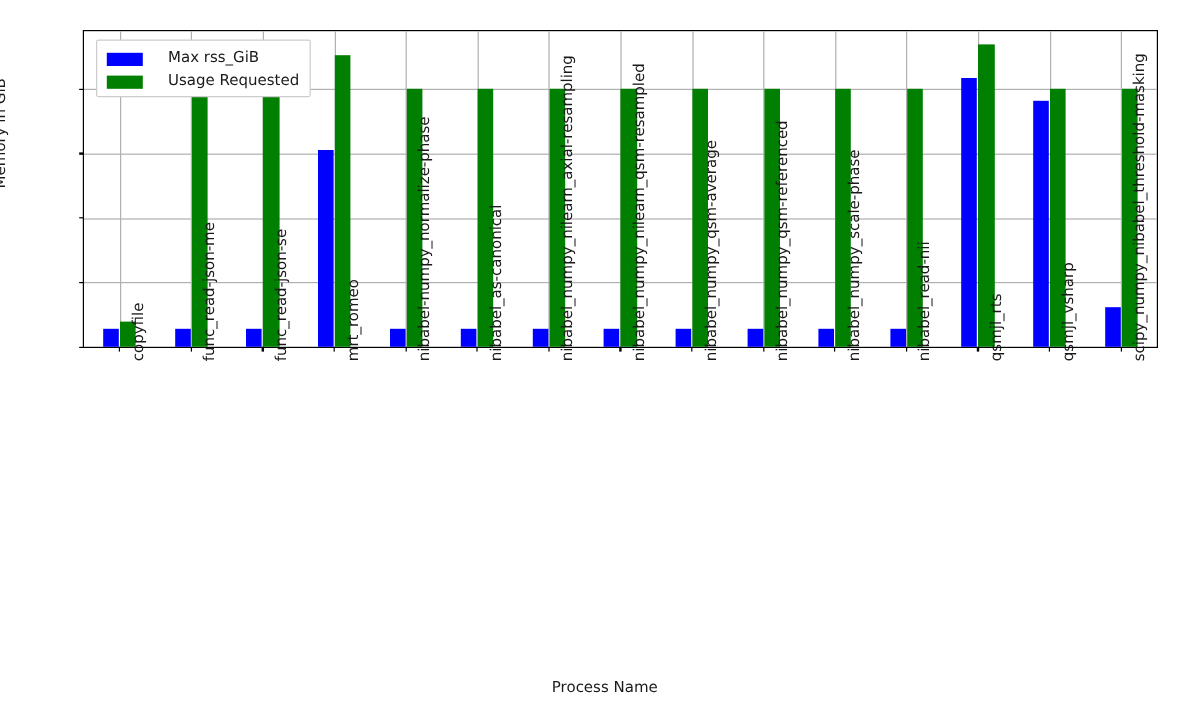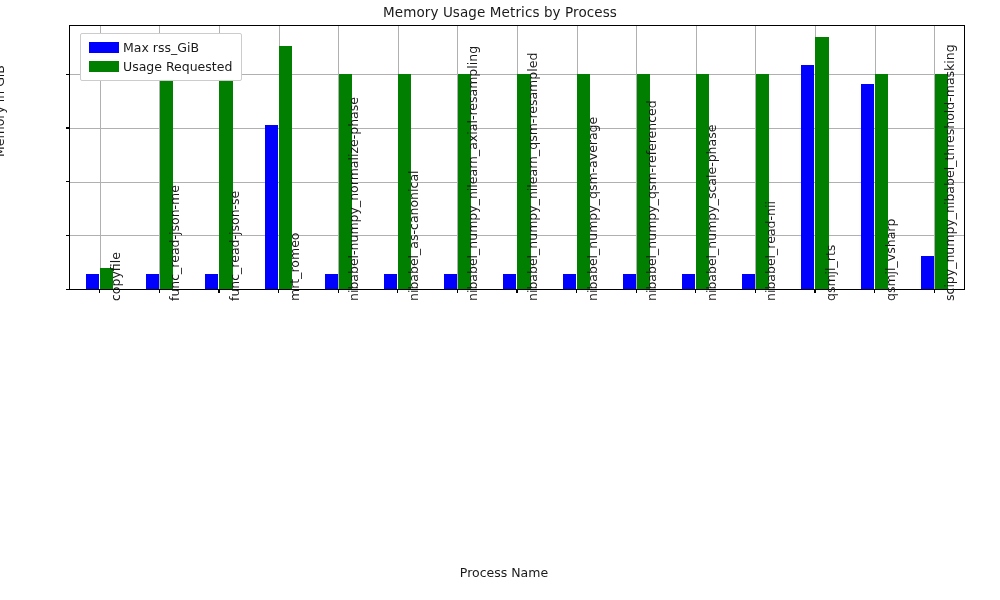--- a/index.html
+++ b/index.html
@@ -127,40 +127,39 @@
     border: 1px solid #cccccc;
     border-radius: 2px;
     padding: 6px 9px 6px 8px;
     display: flex;
     flex-direction: column;
     gap: 4px;
     z-index: 5;
   }
   .legend-row {
     display: flex;
-    align-items: center;
-    gap: 4px;
+    align-items: flex-end;
+    gap: 21px;
   }
   .legend-swatch {
     width: 30px;
     height: 11px;
     flex: none;
   }
   .legend-text {
     font-size: 12.5px;
     color: #1a1a1a;
     white-space: nowrap;
   }
 </style>
 </head>
 <body>
 
 <div id="figure">
 
-  <div id="chart-title">Memory Usage Metrics by Process</div>
 
   <div id="ylabel">Memory in GiB</div>
 
   <div id="plot-area">
     <div id="grid-layer">
         <div class="gridline-h" style="top: 209.327px;"></div>
         <div class="gridline-h" style="top: 155.653px;"></div>
         <div class="gridline-h" style="top: 101.98px;"></div>
         <div class="gridline-h" style="top: 48.3061px;"></div>
         <div class="gridline-v" style="left: 29.8px;"></div>

